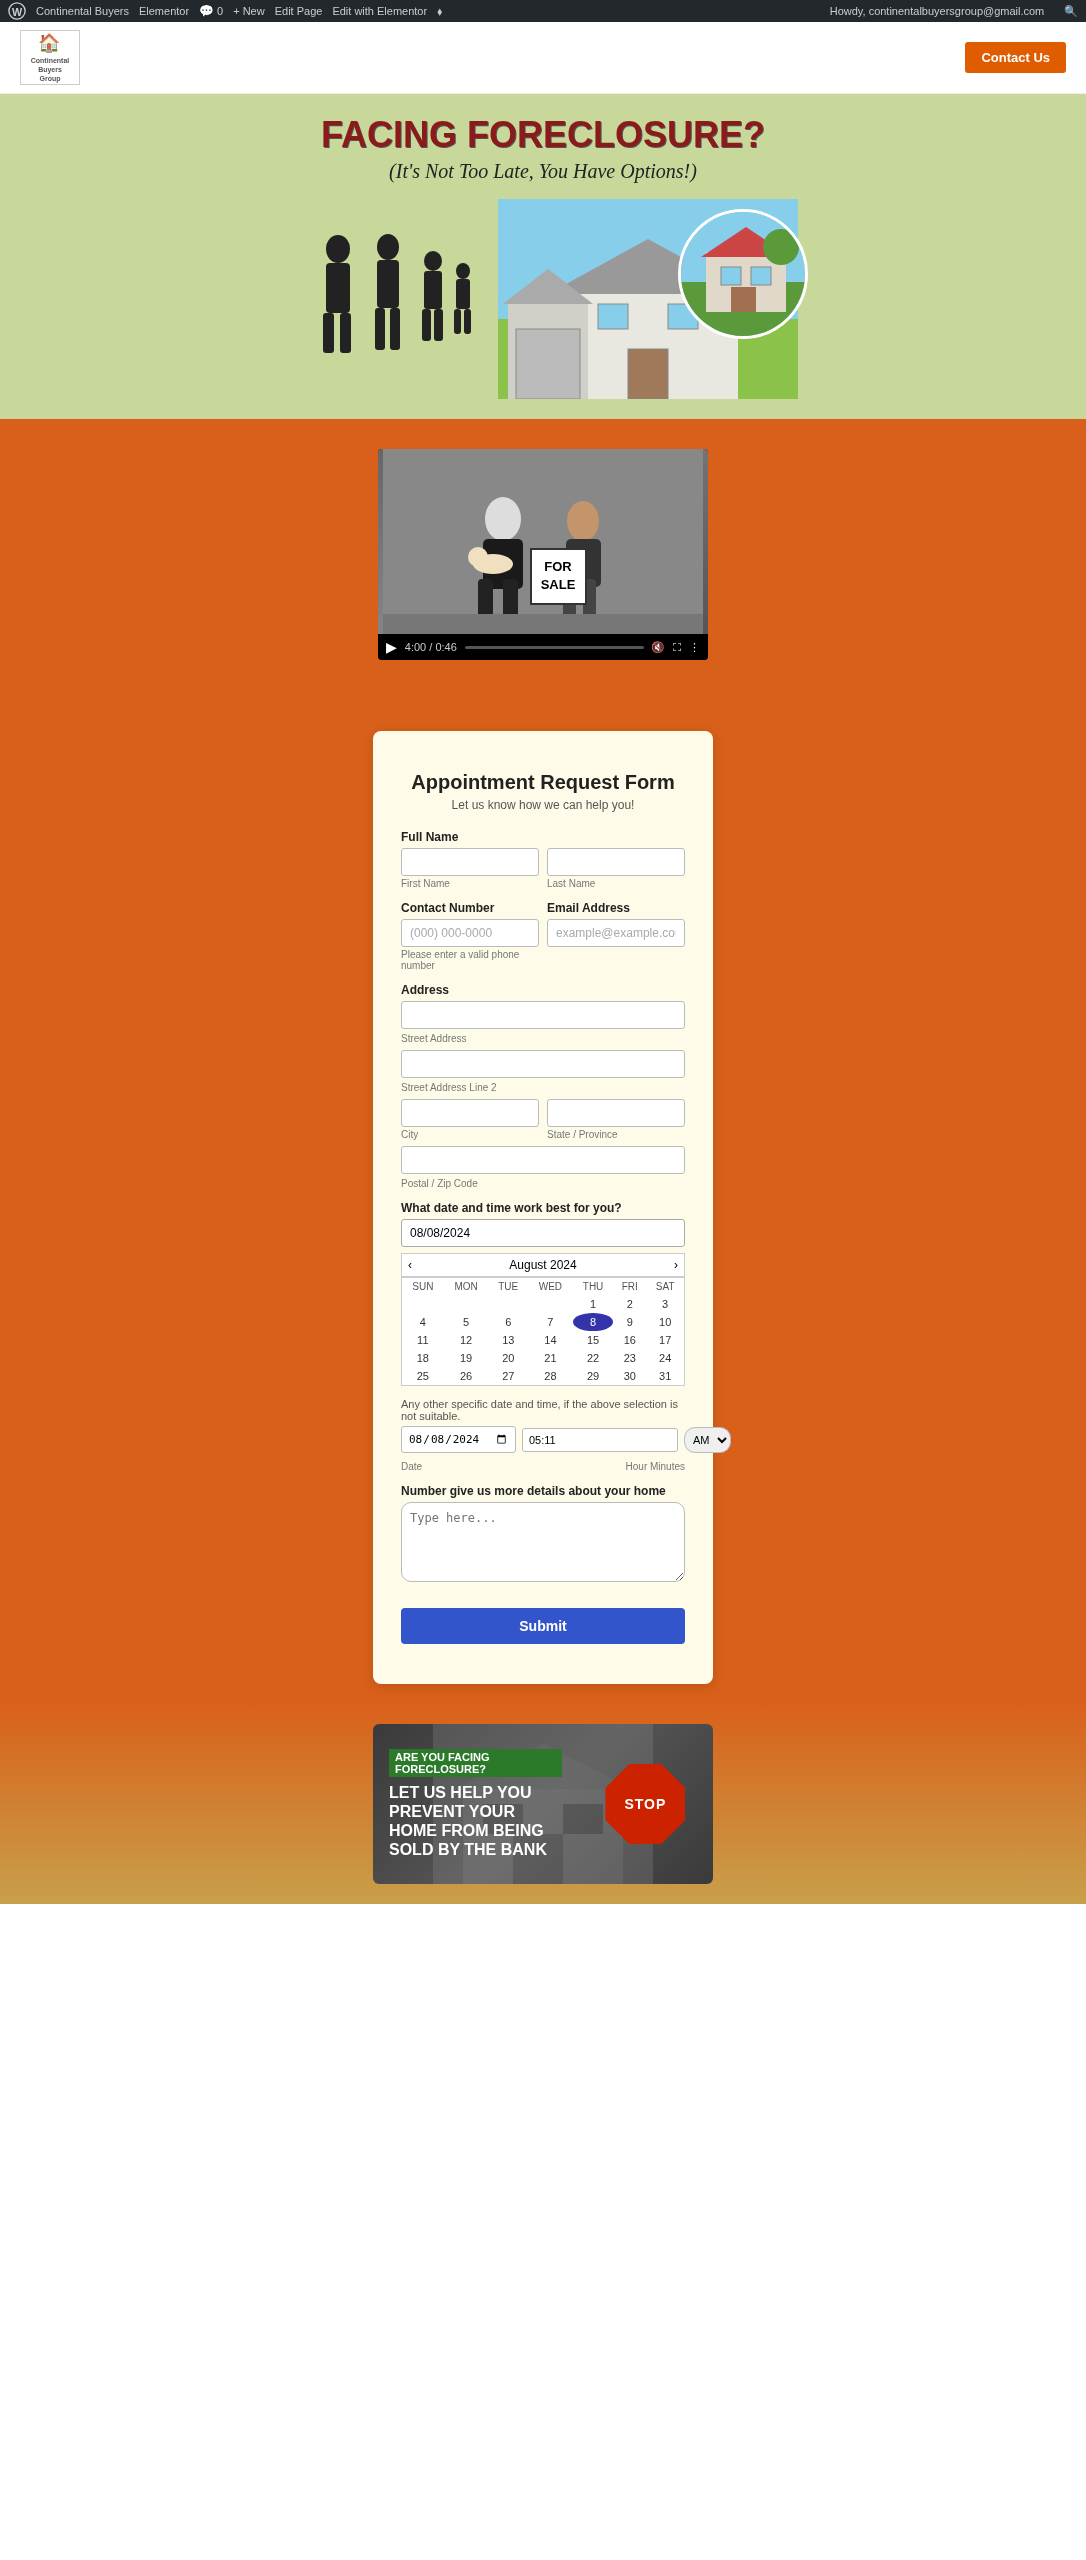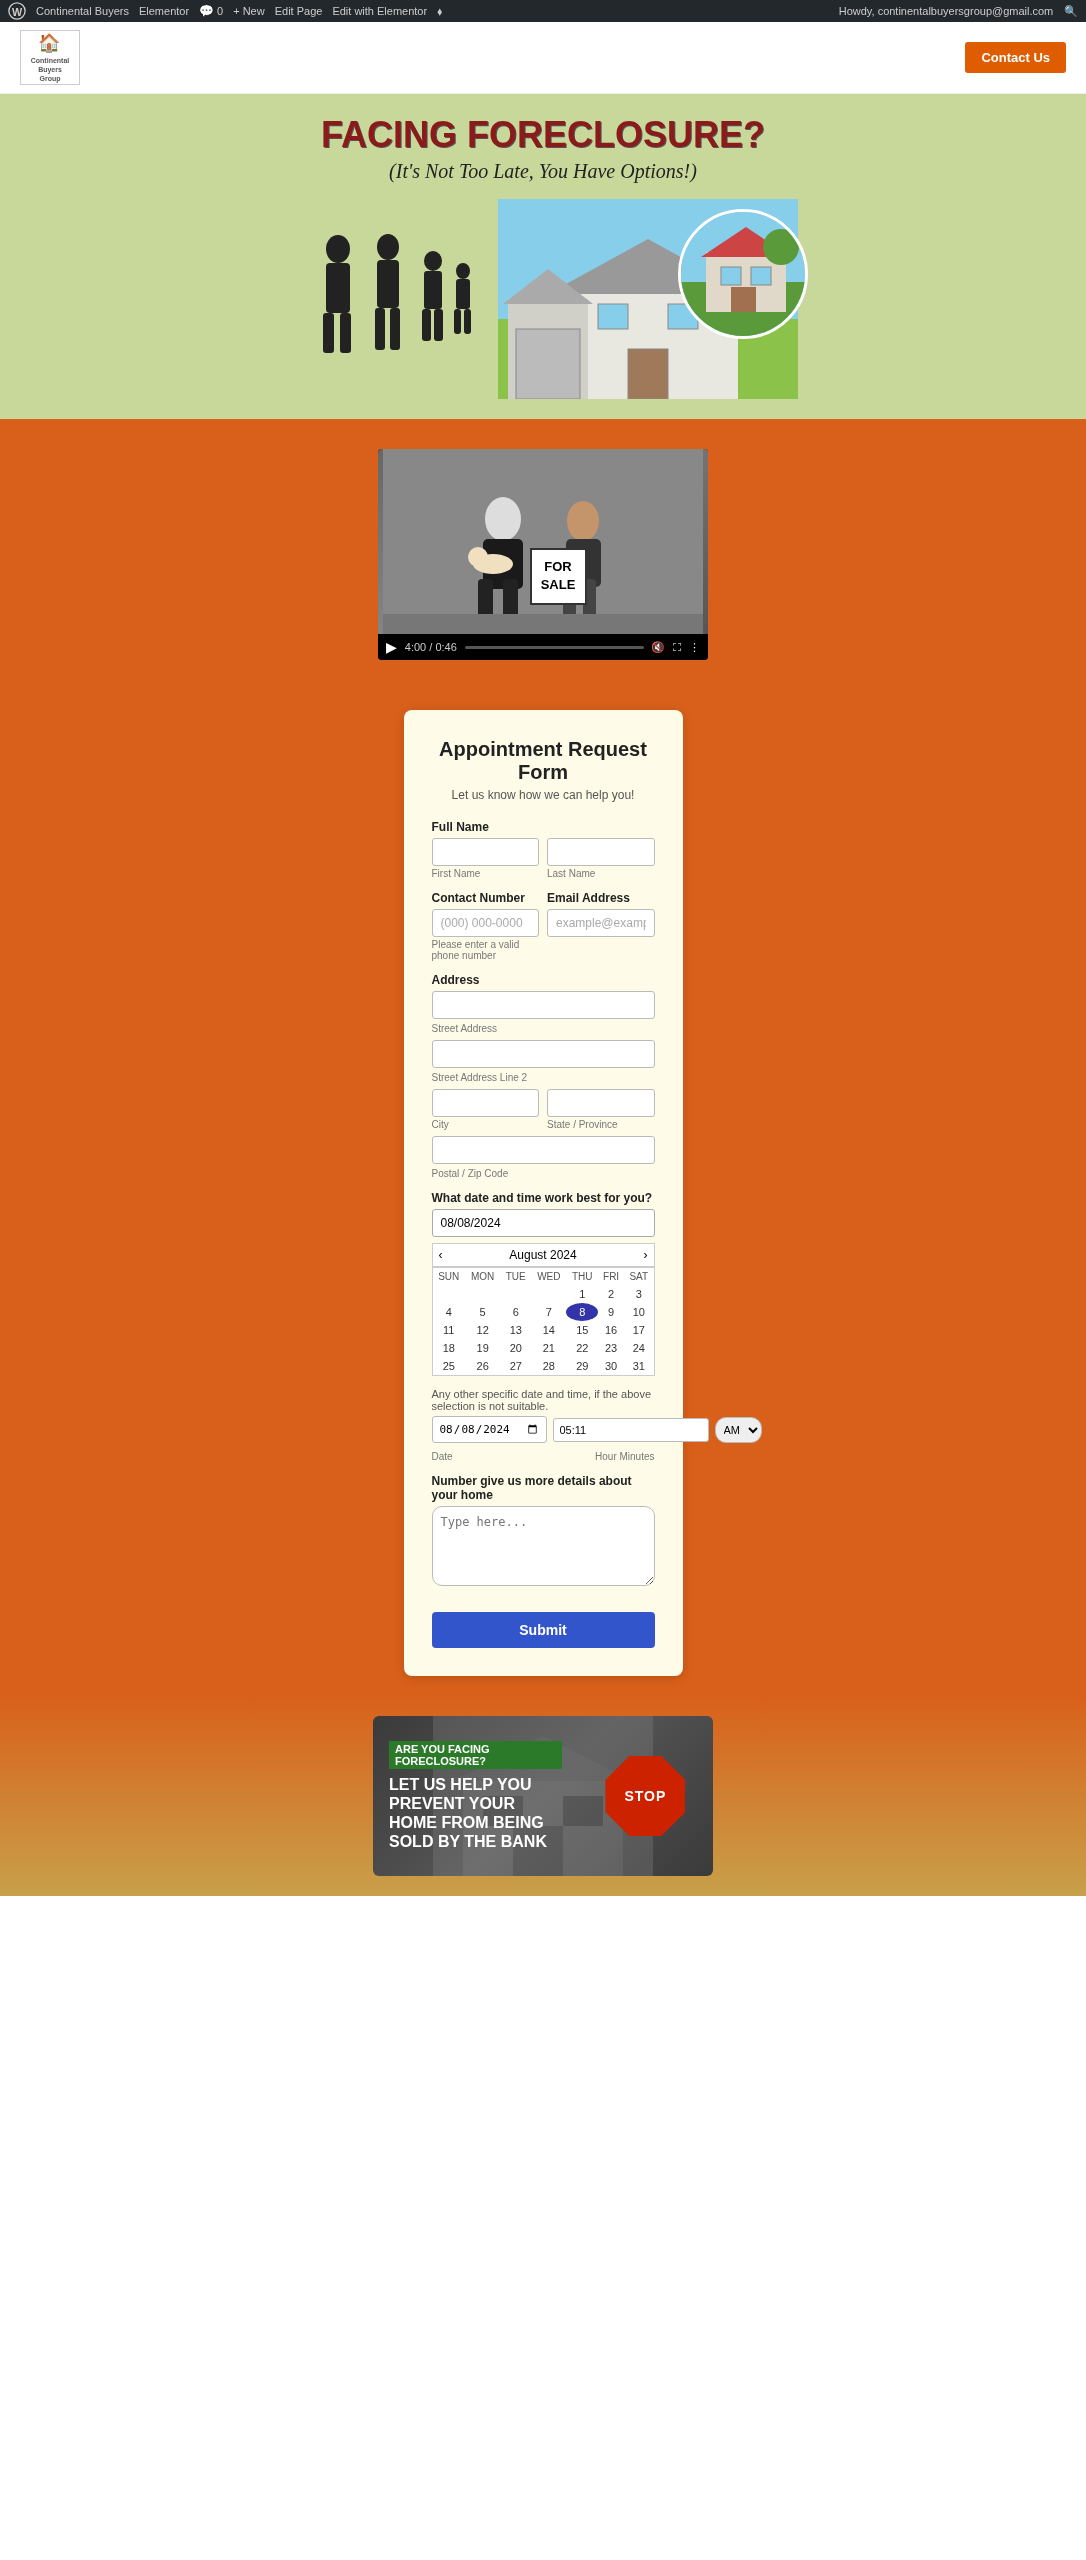--- a/index.html
+++ b/index.html
@@ -11,21 +11,21 @@
       color: #ccc;
       font-size: 11px;
       height: 22px;
       display: flex;
       align-items: center;
       padding: 0 8px;
       gap: 10px;
       position: relative;
     }
     .admin-bar-left { display: flex; align-items: center; gap: 10px; flex: 1; }
-    .admin-bar-right { display: flex; align-items: center; gap: 11px; font-size: 11px; color: #ccc; }
+    .admin-bar-right { display: flex; align-items: center; gap: 20px; font-size: 11px; color: #ccc; }
     .admin-bar a, .admin-bar span { color: #ccc; text-decoration: none; font-size: 11px; }
     .admin-bar .admin-item { display: flex; align-items: center; gap: 3px; cursor: pointer; }
     .wp-logo-icon { width: 18px; height: 18px; fill: #ccc; }
 
     
     .site-header {
       background: #fff;
       padding: 8px 20px;
       display: flex;
       align-items: center;
@@ -144,23 +144,24 @@
     
     .form-section {
       background: #d9601a;
       padding: 20px;
       display: flex;
       justify-content: center;
     }
     .form-card {
       background: #fefce8;
       border-radius: 8px;
-      padding: 28px 28px;
-      width: 279px;
+      padding: 40px 28px;
+      width: 340px;
       box-shadow: 0 2px 12px rgba(0,0,0,0.15);
+      margin-top: 21px;
     }
     .form-title {
       font-size: 20px;
       font-weight: bold;
       color: #222;
       text-align: center;
       margin-bottom: 4px;
     }
     .form-subtitle {
       font-size: 12px;

